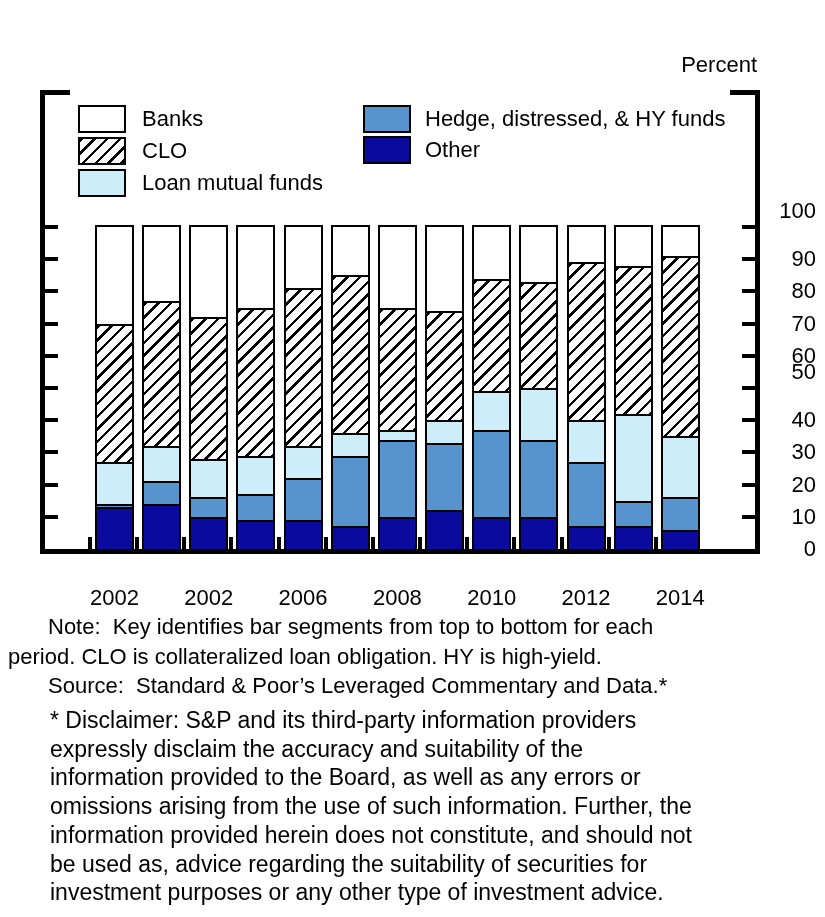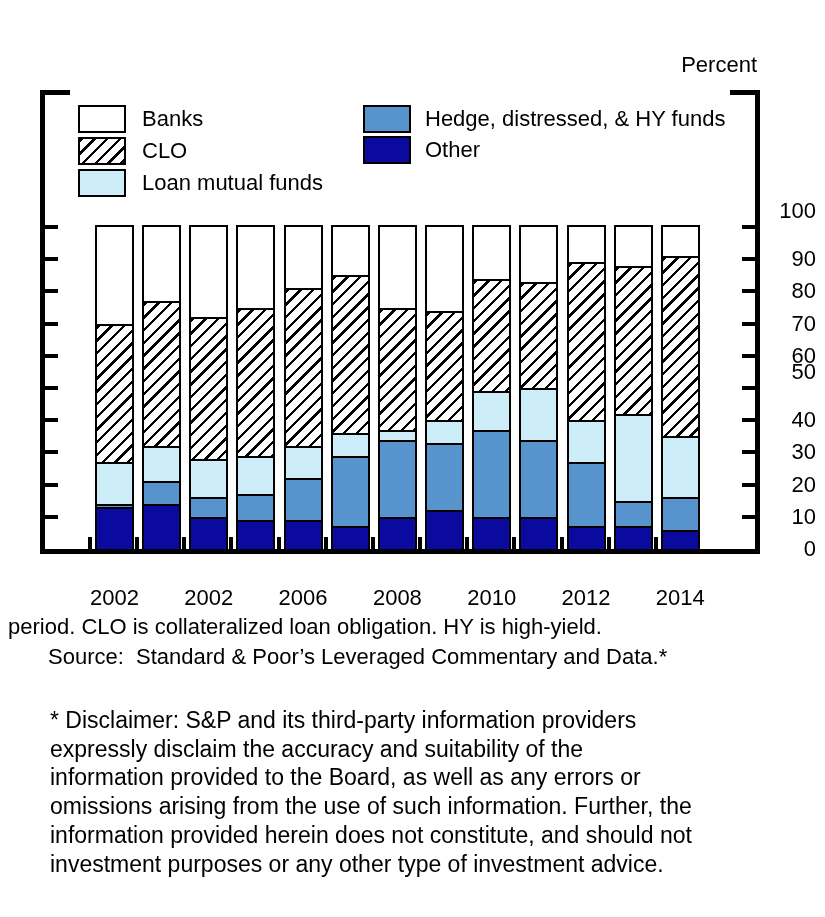--- a/index.html
+++ b/index.html
@@ -218,26 +218,28 @@
       <div class="xlabel" style="left: 72.5px;">2002</div>
       <div class="xlabel" style="left: 166.8px;">2002</div>
       <div class="xlabel" style="left: 261.1px;">2006</div>
       <div class="xlabel" style="left: 355.4px;">2008</div>
       <div class="xlabel" style="left: 449.7px;">2010</div>
       <div class="xlabel" style="left: 544px;">2012</div>
       <div class="xlabel" style="left: 638.3px;">2014</div>
     </div>
 
   <div id="note-block" class="abs">
+      <div class="note-line indent">Note:  Key identifies bar segments from top to bottom for each</div>
       <div class="note-line">period. CLO is collateralized loan obligation. HY is high-yield.</div>
       <div class="note-line indent">Source:  Standard &amp; Poor’s Leveraged Commentary and Data.*</div>
     </div>
 
   <div id="disclaimer-block" class="abs">
       <div class="disc-line">* Disclaimer: S&amp;P and its third-party information providers</div>
       <div class="disc-line">expressly disclaim the accuracy and suitability of the</div>
       <div class="disc-line">information provided to the Board, as well as any errors or</div>
       <div class="disc-line">omissions arising from the use of such information. Further, the</div>
       <div class="disc-line">information provided herein does not constitute, and should not</div>
+      <div class="disc-line">be used as, advice regarding the suitability of securities for</div>
       <div class="disc-line">investment purposes or any other type of investment advice.</div>
     </div>
 
 </div>
 
 </body></html>

